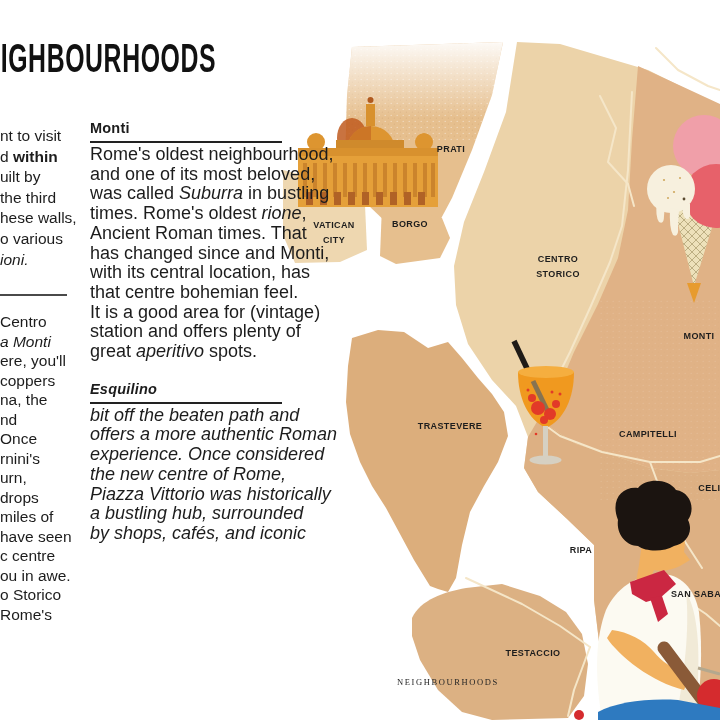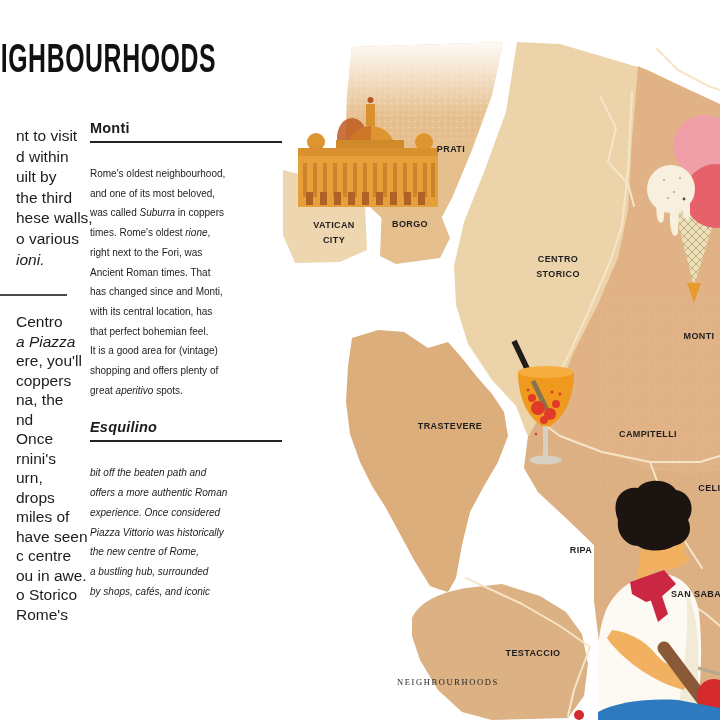--- a/index.html
+++ b/index.html
@@ -4,37 +4,37 @@
 <style>
   html,body{margin:0;padding:0;background:#fff;}
   .page{position:relative;width:720px;height:720px;background:#ffffff;overflow:hidden;
         font-family:"Liberation Sans","DejaVu Sans",sans-serif;color:#1c1c1c;}
   
   .title-clip{position:absolute;left:0;top:36px;width:230px;height:48px;overflow:hidden;}
   .title-text{position:absolute;left:-35px;top:0;font-size:40px;font-weight:700;white-space:nowrap;
               transform:scaleX(.62);transform-origin:0 0;letter-spacing:1px;color:#111;}
   
   .left-col{position:absolute;left:0;top:126px;width:90px;font-size:15.5px;}
-  .cut-line{line-height:20.6px;white-space:nowrap;padding-left:16px;}
+  .cut-line{line-height:20.6px;white-space:nowrap;}
   #leftp2 .cut-line{line-height:19.5px;}
   .left-divider{width:67px;height:2px;background:#4a4a4a;margin:24px 0 16px 0;}
   
   .mid-col{position:absolute;left:90px;top:120px;width:214px;}
   .sec-head{font-size:14.5px;font-weight:700;letter-spacing:.2px;}
   .sec-rule{height:2px;background:#222;margin-top:5px;width:192px;}
-  .sec-body{margin-top:21px;font-size:10px;}
+  .sec-body{margin-top:2px;font-size:18px;}
   .body-line{line-height:19.7px;white-space:nowrap;}
   .esq{margin-top:19px;font-style:italic;}
   
   .map-svg{position:absolute;left:0;top:0;width:720px;height:720px;}
   .map-label{font-family:"Liberation Sans","DejaVu Sans",sans-serif;font-size:9px;font-weight:700;
              letter-spacing:.4px;fill:#1d1d1d;text-anchor:middle;}
   .footer{position:absolute;left:397px;top:677px;font-family:"Liberation Serif","DejaVu Serif",serif;
           font-size:8.5px;letter-spacing:1.6px;color:#252525;}
-  i{font-style:italic} b{font-weight:400}
+  i{font-style:italic} b{font-weight:700}
 </style>
 </head>
 <body>
 
 <div class="page">
 
   <svg class="map-svg" viewBox="0 0 720 720" xmlns="http://www.w3.org/2000/svg">
     <defs>
       <linearGradient id="fadeTop" x1="0" y1="0" x2="0" y2="1">
         <stop offset="0" stop-color="#ffffff" stop-opacity="0.95"></stop>
@@ -205,21 +205,21 @@
         <div class="cut-line"><span>d </span><b>within</b></div>
         <div class="cut-line"><span>uilt by</span></div>
         <div class="cut-line"><span>the third</span></div>
         <div class="cut-line"><span>hese walls,</span></div>
         <div class="cut-line"><span>o various</span></div>
         <div class="cut-line"><i>ioni.</i></div>
       </div>
     <div class="left-divider"></div>
     <div id="leftp2" class="cutcol">
         <div class="cut-line"><span>Centro</span></div>
-        <div class="cut-line"><i>a Piazza</i></div>
+        <div class="cut-line"><i>a Monti</i></div>
         <div class="cut-line"><span>ere, you'll</span></div>
         <div class="cut-line"><span>coppers</span></div>
         <div class="cut-line"><span>na, the</span></div>
         <div class="cut-line"><span>nd</span></div>
         <div class="cut-line"><span>Once</span></div>
         <div class="cut-line"><span>rnini's</span></div>
         <div class="cut-line"><span>urn,</span></div>
         <div class="cut-line"><span>drops</span></div>
         <div class="cut-line"><span>miles of</span></div>
         <div class="cut-line"><span>have seen</span></div>
@@ -230,41 +230,40 @@
       </div>
   </div>
 
   <div class="mid-col">
     <div class="section">
       <div class="sec-head">Monti</div>
       <div class="sec-rule"></div>
       <div class="sec-body">
           <div class="body-line"><span>Rome's oldest neighbourhood,</span></div>
           <div class="body-line"><span>and one of its most beloved,</span></div>
-          <div class="body-line"><span>was called </span><i>Suburra</i><span> in coppers</span></div>
+          <div class="body-line"><span>was called </span><i>Suburra</i><span> in bustling</span></div>
           <div class="body-line"><span>times. Rome's oldest </span><i>rione</i><span>,</span></div>
-          <div class="body-line"><span>right next to the Fori, was</span></div>
           <div class="body-line"><span>Ancient Roman times. That</span></div>
           <div class="body-line"><span>has changed since and Monti,</span></div>
           <div class="body-line"><span>with its central location, has</span></div>
-          <div class="body-line"><span>that perfect bohemian feel.</span></div>
+          <div class="body-line"><span>that centre bohemian feel.</span></div>
           <div class="body-line"><span>It is a good area for (vintage)</span></div>
-          <div class="body-line"><span>shopping and offers plenty of</span></div>
+          <div class="body-line"><span>station and offers plenty of</span></div>
           <div class="body-line"><span>great </span><i>aperitivo</i><span> spots.</span></div>
         </div>
     </div>
     <div class="section esq">
       <div class="sec-head">Esquilino</div>
       <div class="sec-rule"></div>
       <div class="sec-body">
           <div class="body-line"><span>bit off the beaten path and</span></div>
           <div class="body-line"><span>offers a more authentic Roman</span></div>
           <div class="body-line"><span>experience. Once considered</span></div>
+          <div class="body-line"><span>the new centre of Rome,</span></div>
           <div class="body-line"><span>Piazza Vittorio was historically</span></div>
-          <div class="body-line"><span>the new centre of Rome,</span></div>
           <div class="body-line"><span>a bustling hub, surrounded</span></div>
           <div class="body-line"><span>by shops, cafés, and iconic</span></div>
         </div>
     </div>
   </div>
 
   <div class="footer">NEIGHBOURHOODS</div>
 
 </div>
 

